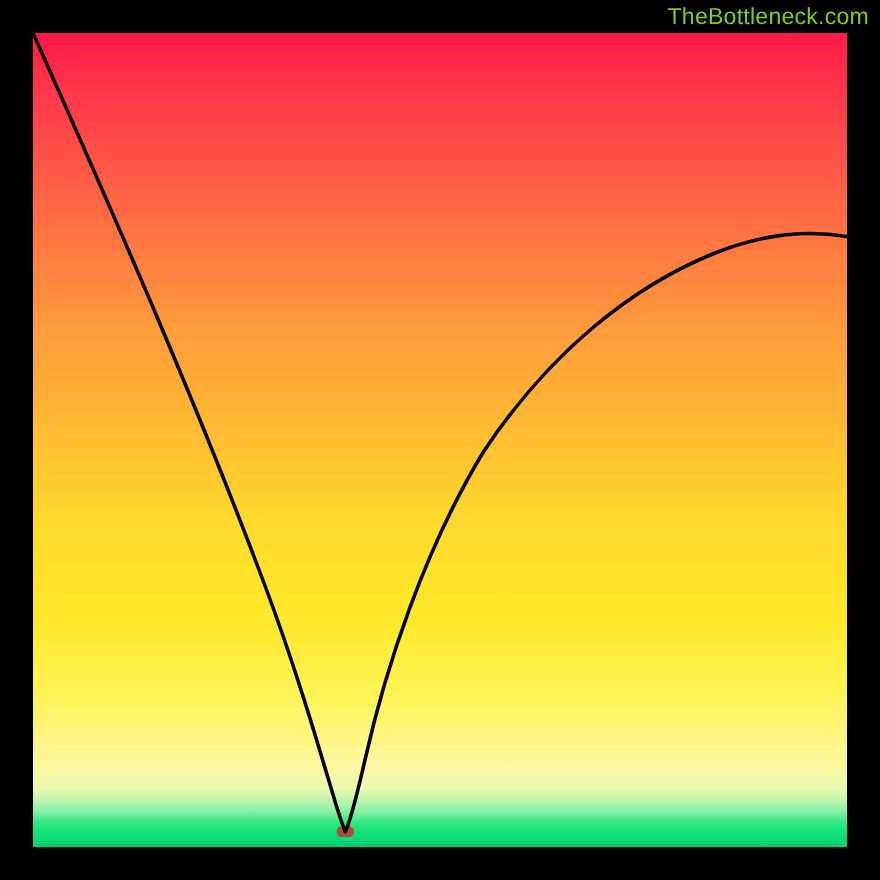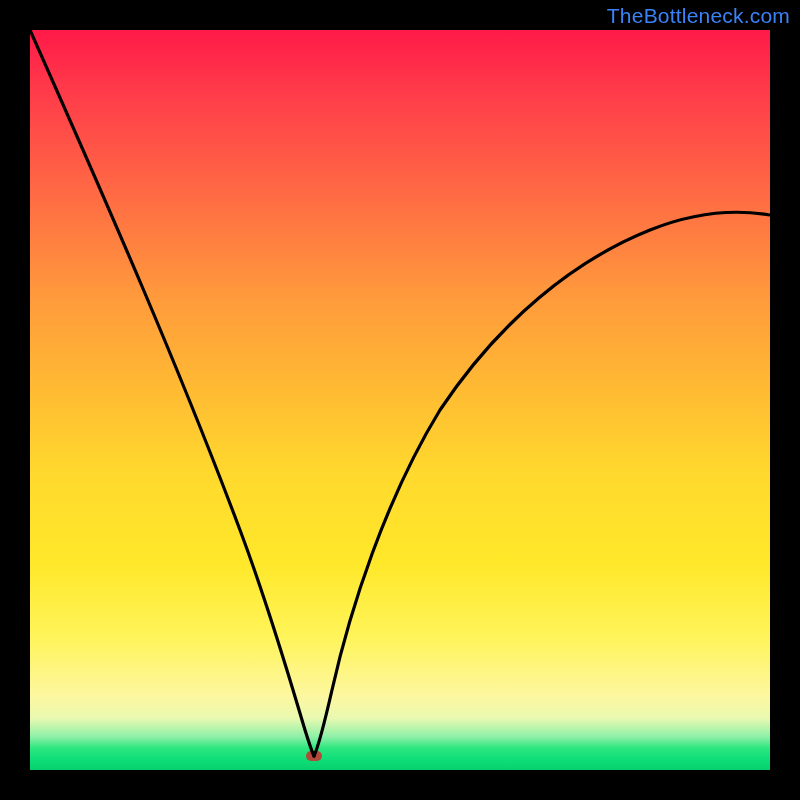--- a/index.html
+++ b/index.html
@@ -56,21 +56,21 @@
     position: absolute;
     top: 0;
     left: 0;
     width: 100%;
     height: 100%;
   }
   .watermark {
     position: absolute;
     top: 4px;
     right: 10px;
-    color: #3b82f6;
+    color: #84cc16;
     font-size: 21px;
     letter-spacing: 0.2px;
     font-weight: 500;
   }
 </style>
 </head>
 <body>
 
 <div class="frame">
 

